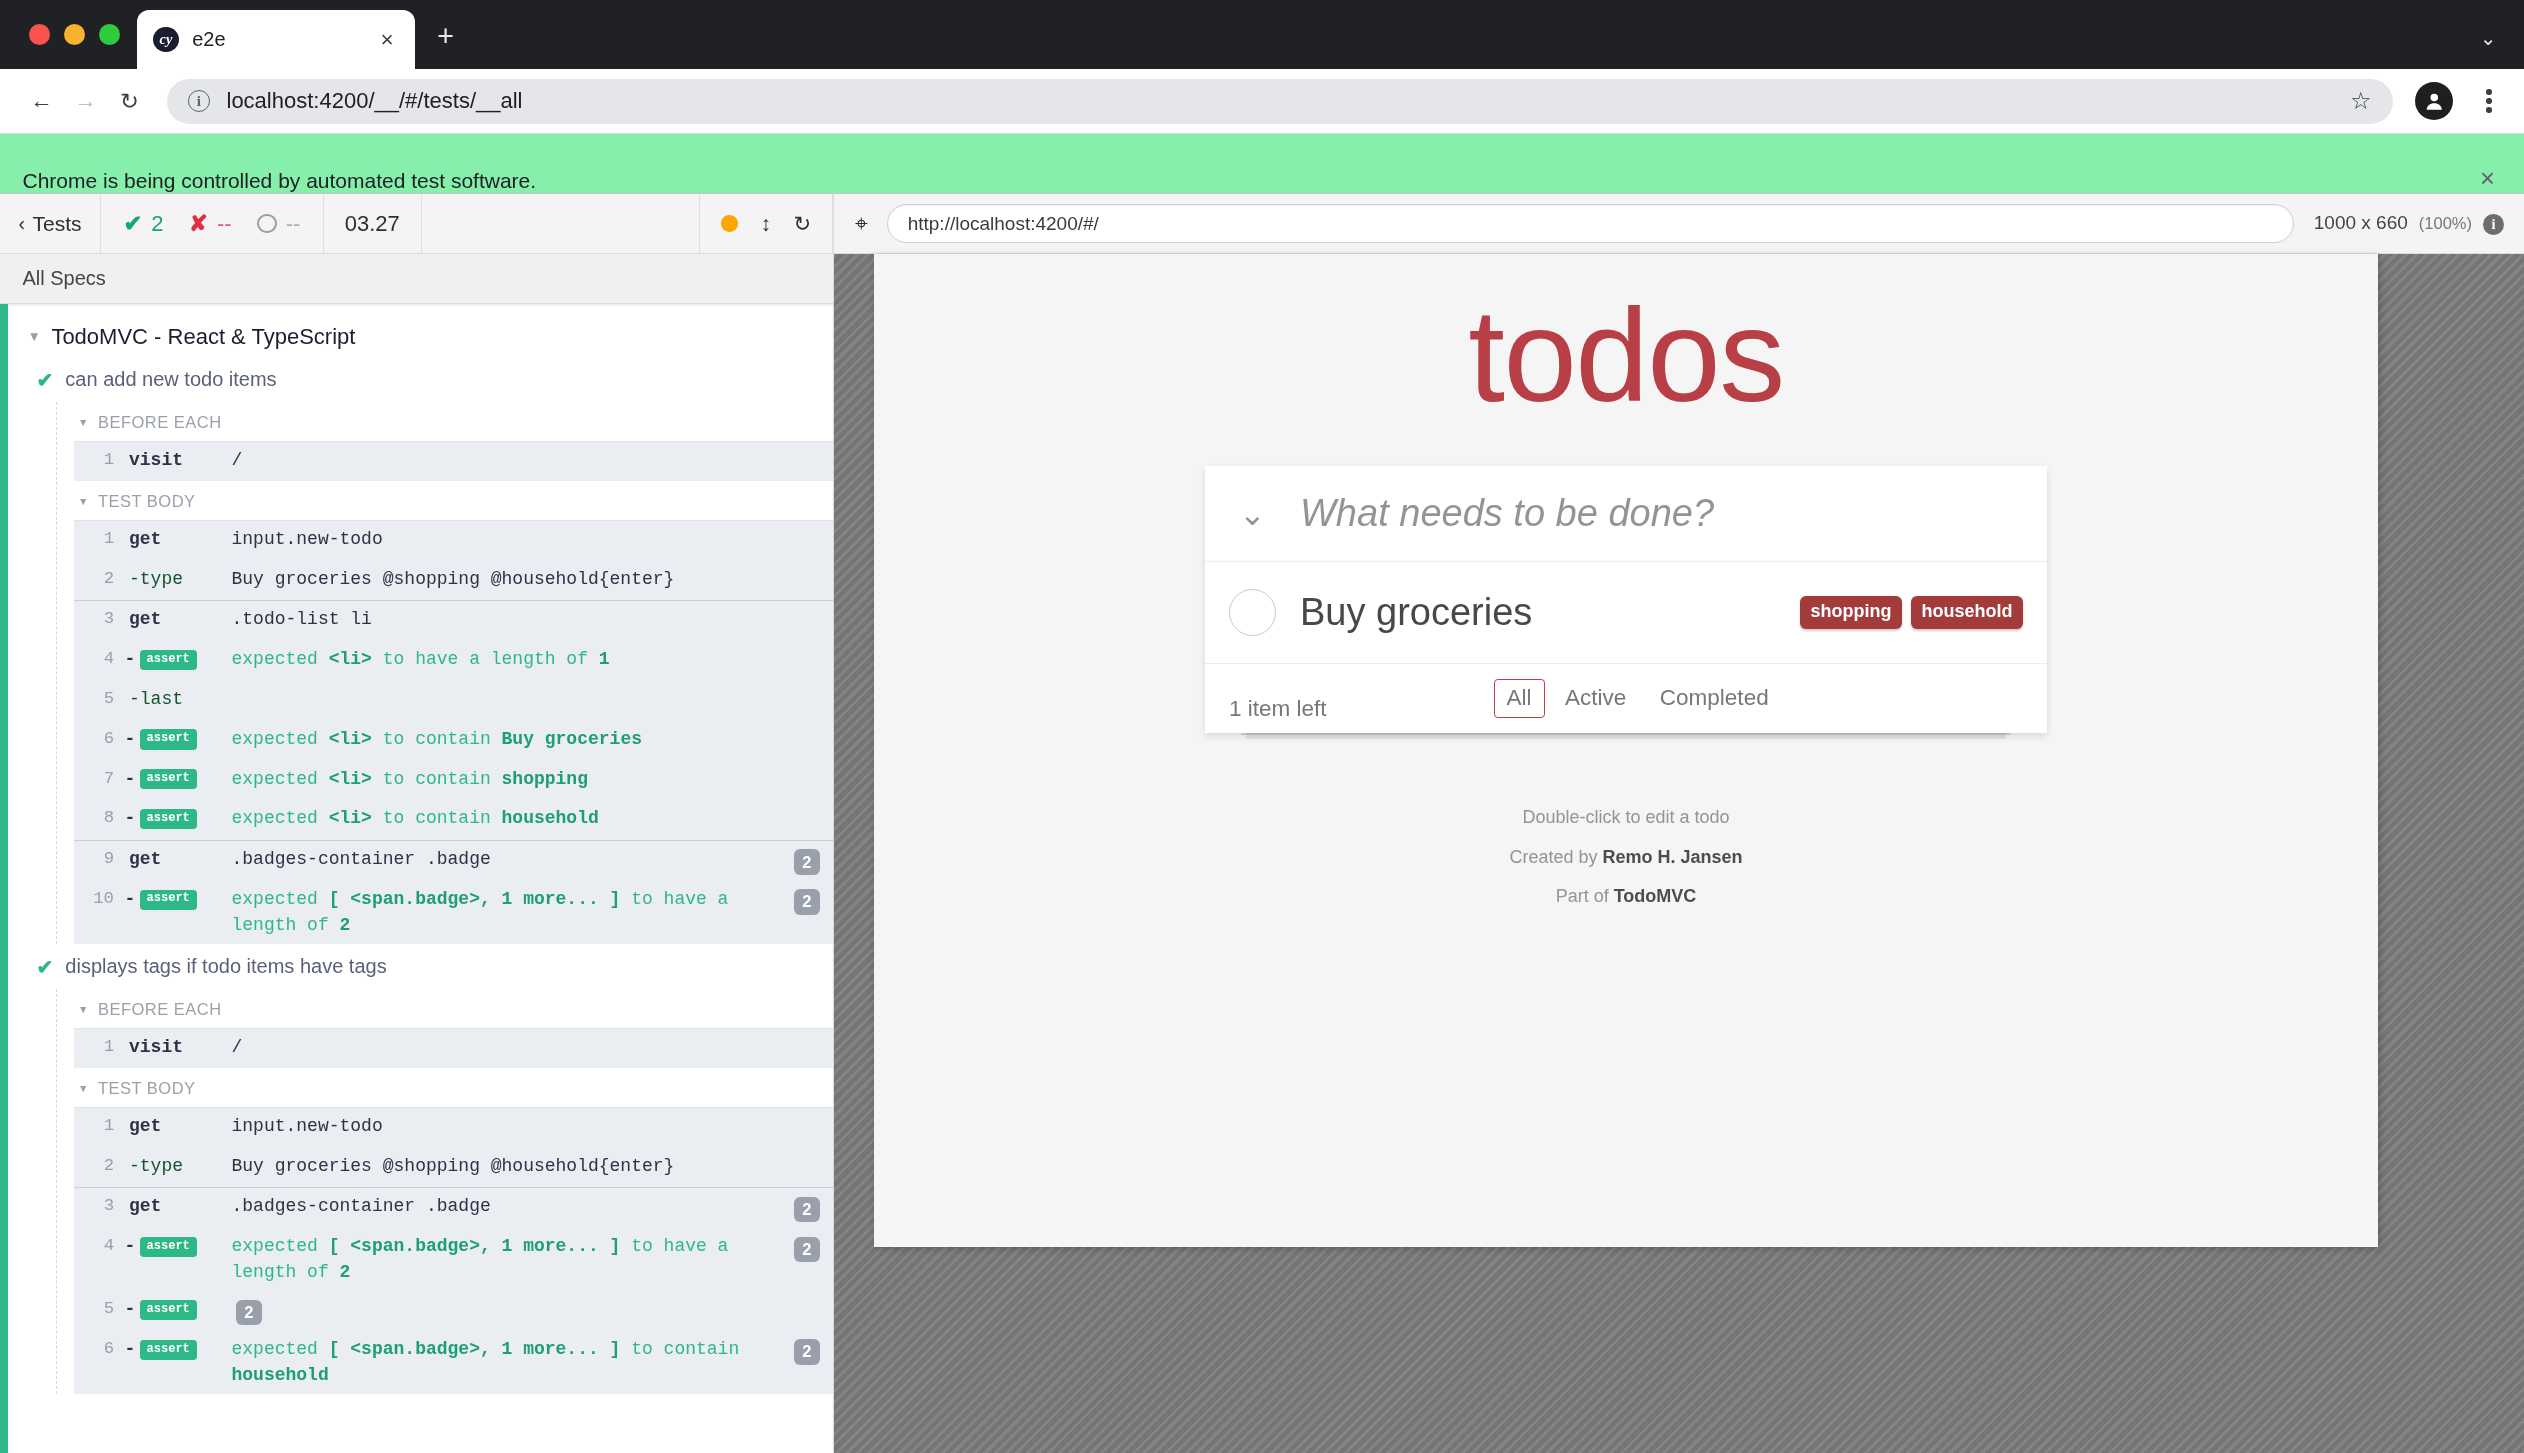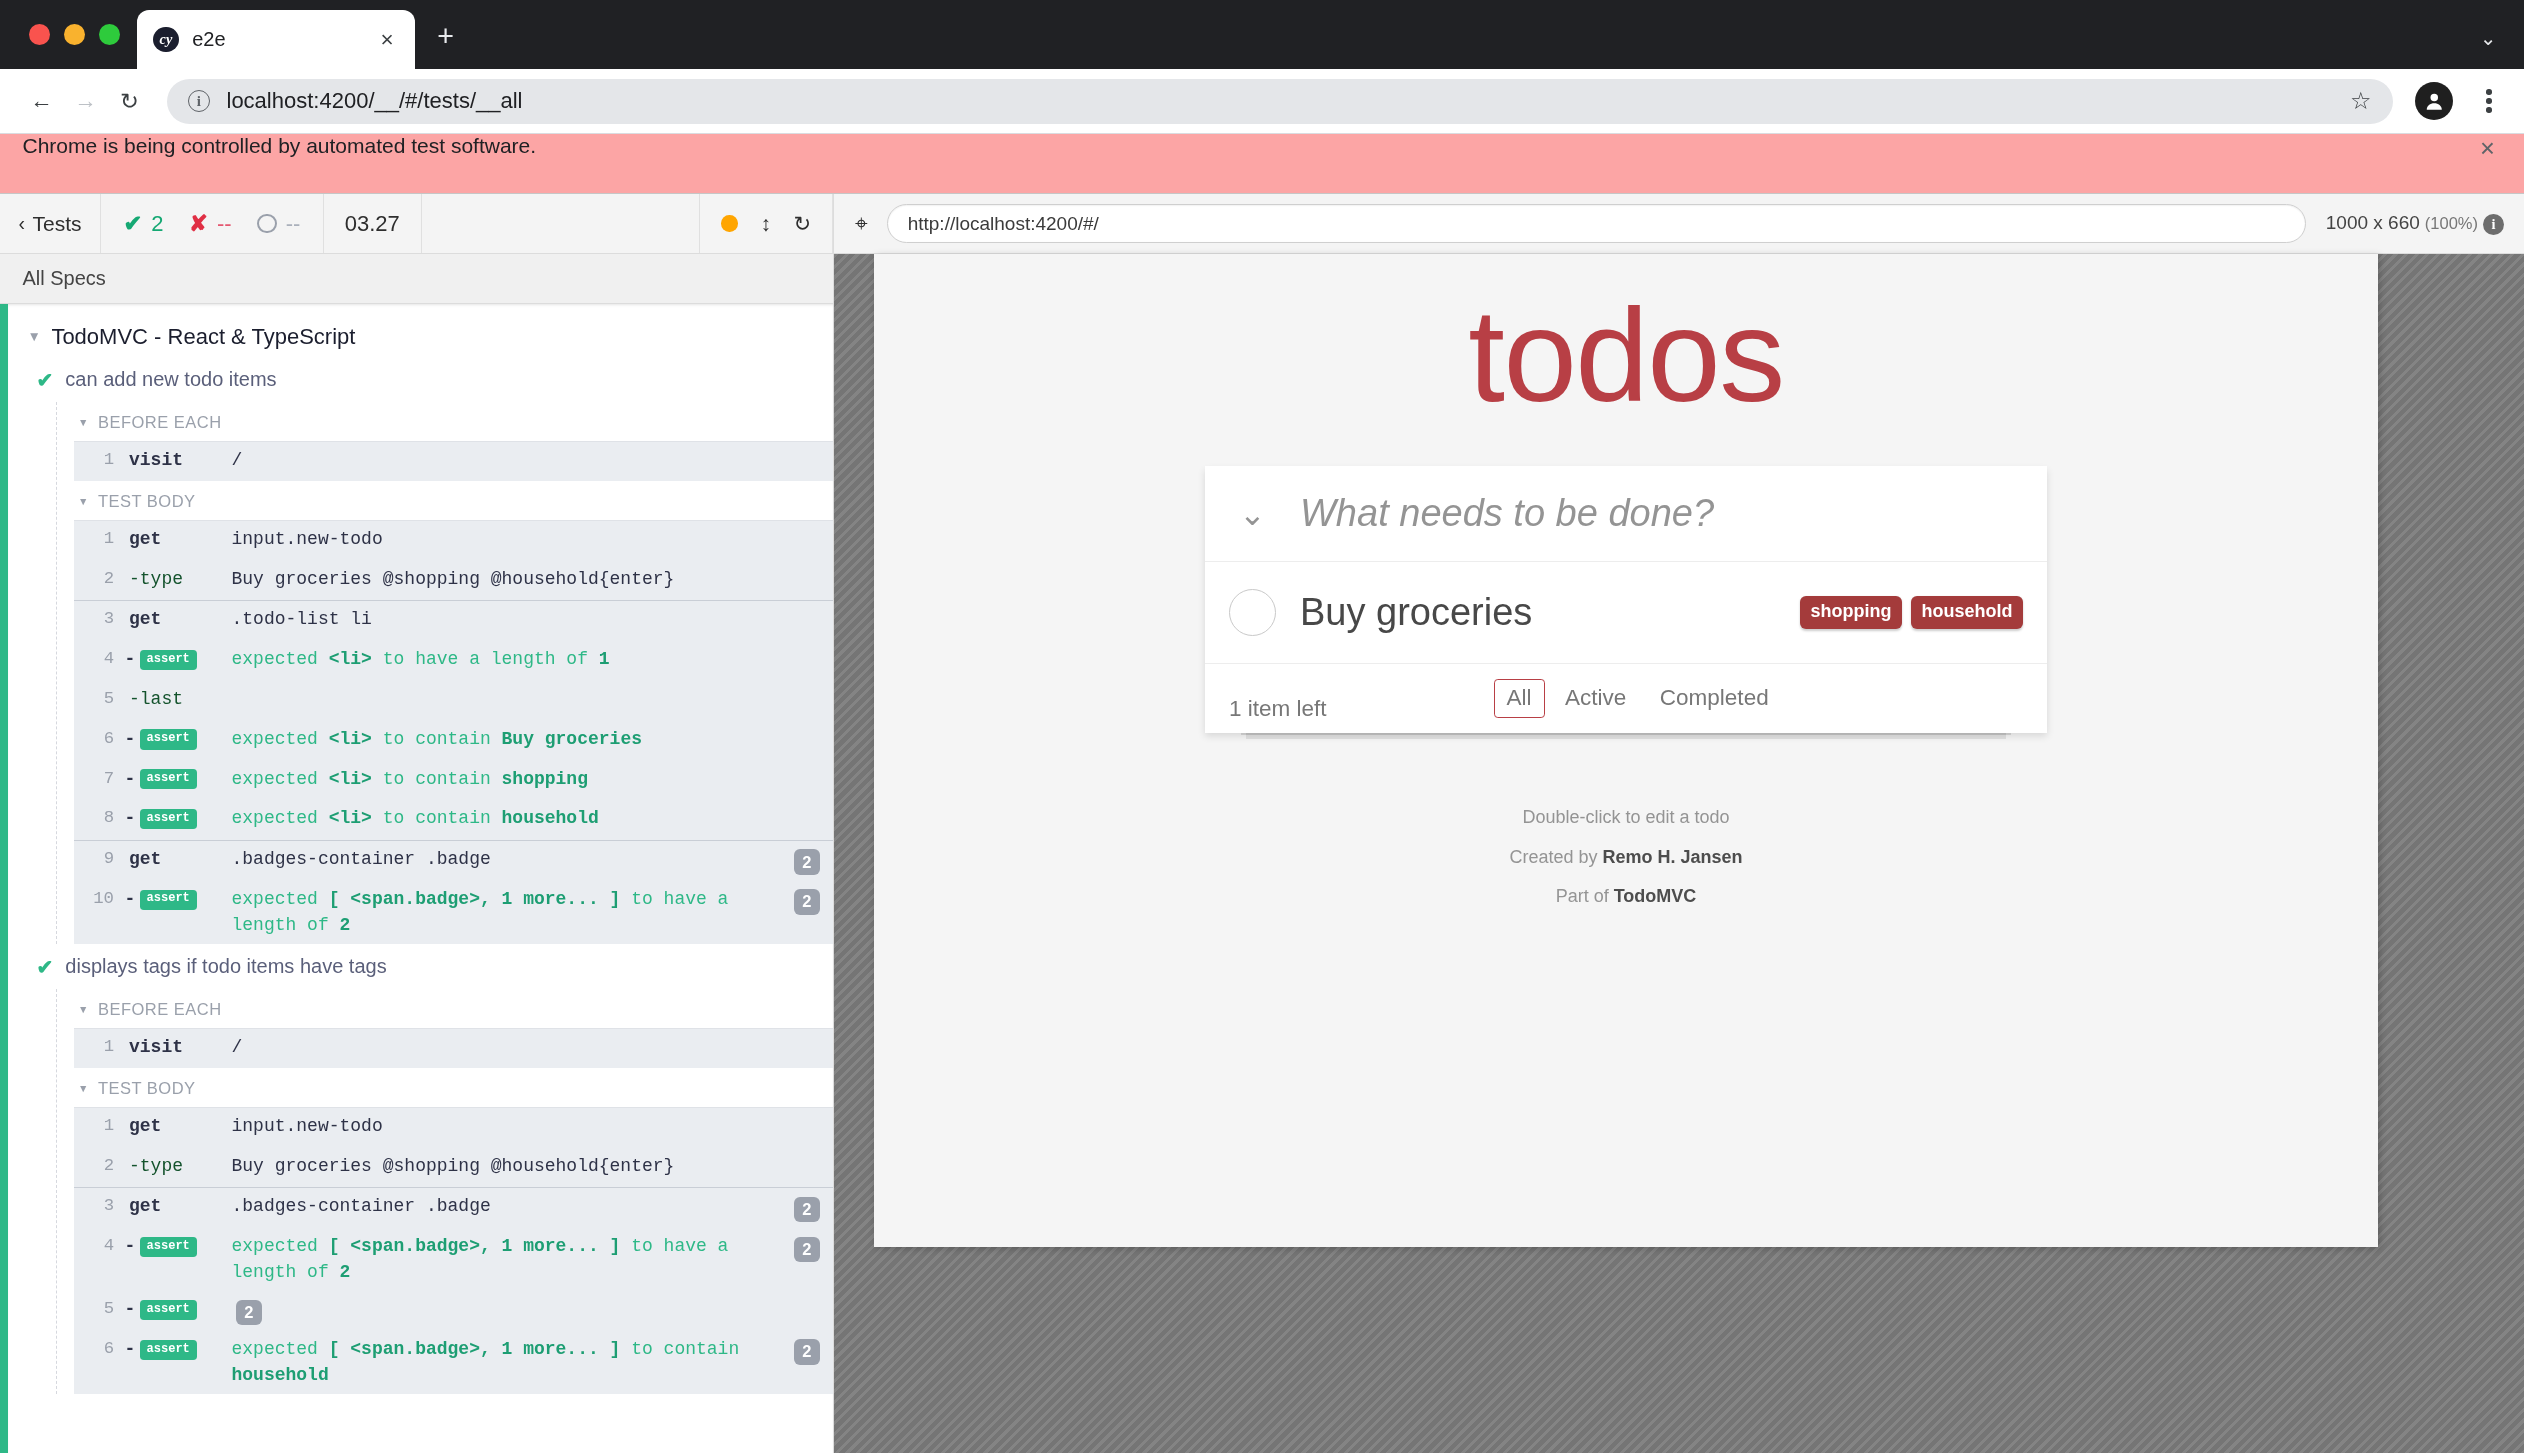--- a/index.html
+++ b/index.html
@@ -75,22 +75,22 @@
     margin-left: 22.5px; display: flex; align-items: center; justify-content: center;
     cursor: pointer; flex: 0 0 auto;
   }
   .chrome-menu {
     margin-left: 19.5px; width: 33px; display: flex; flex-direction: column;
     align-items: center; gap: 3.8px; cursor: pointer; flex: 0 0 auto;
   }
   .chrome-menu i { width: 5.3px; height: 5.3px; border-radius: 50%; background: #3c4043; display: block; }
 
   .infobar {
-    height: 60px; background: #fca5a5; border-bottom: 0.8px solid #c6c6c6;
-    display: flex; align-items: flex-start; padding: 0 22.5px;
+    height: 60px; background: #86efac; border-bottom: 0.8px solid #c6c6c6;
+    display: flex; align-items: flex-end; padding: 0 22.5px;
   }
   .infobar-text { font-size: 21px; color: #202124; flex: 1; }
   .infobar-close { font-size: 25.5px; color: #5f6368; cursor: pointer; padding-right: 7.5px; }
 
   
   .cy-app { display: flex; height: 1259px; }
 
   
   .reporter { width: 834px; background: #fff; display: flex; flex-direction: column;
               border-right: 0.8px solid #dcdcdc; }
@@ -181,21 +181,21 @@
     height: 60px; background: #f4f4f4; border-bottom: 0.8px solid #dcdcdc;
     display: flex; align-items: center; padding: 0 21px; gap: 19.5px;
   }
   .selector-btn { font-size: 22.5px; color: #2e2e2e; cursor: pointer; }
   .url-field {
     flex: 1; height: 39px; background: #fff; border: 0.8px solid #cfcfcf;
     border-radius: 19.5px; display: flex; align-items: center; padding: 0 19.5px;
     font-size: 19px; color: #3b3b3b;
     box-shadow: inset 0 0.8px 1.5px rgba(0,0,0,.07);
   }
-  .viewport-info { font-size: 19px; color: #444; display: flex; align-items: baseline; gap: 5px; }
+  .viewport-info { font-size: 19px; color: #444; display: flex; align-items: baseline; gap: 11px; }
   .viewport-info .pct { font-size: 16.5px; color: #777; }
   .info-circle {
     width: 21px; height: 21px; border-radius: 50%; background: #6d6d6d; color: #fff;
     font-size: 14.3px; font-weight: bold; display: flex; align-items: center;
     justify-content: center; font-family: "Liberation Serif", serif;
   }
 
   .aut-body {
     flex: 1; position: relative;
     background-color: #7b7b7b;

